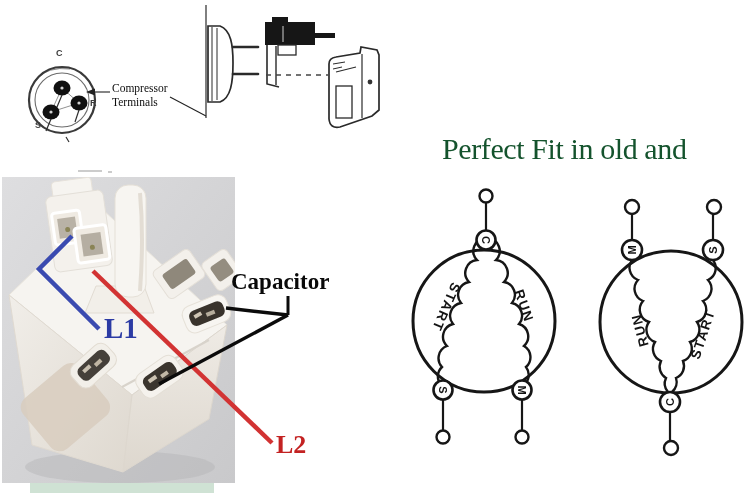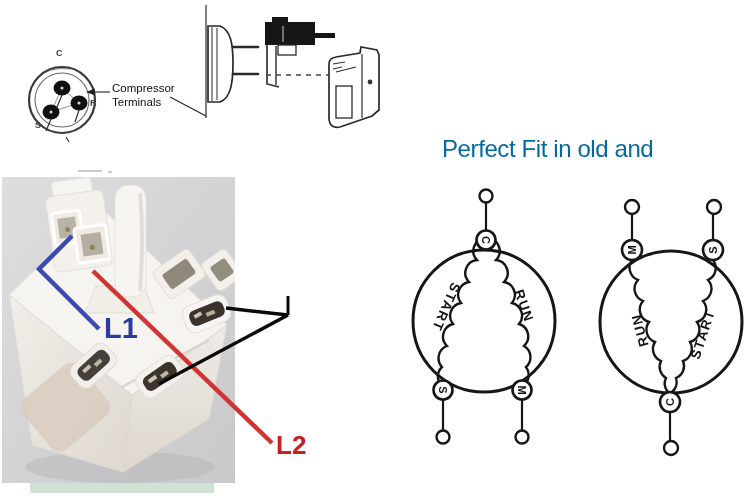--- a/index.html
+++ b/index.html
@@ -2,24 +2,24 @@
 <html><head>
 <meta charset="utf-8">
 <style>
   html,body{margin:0;padding:0;background:#ffffff;}
   #canvas{position:relative;width:750px;height:502px;overflow:hidden;background:#ffffff;
           font-family:"Liberation Sans", sans-serif;}
   svg{display:block;}
   .abs{position:absolute;}
   #photo-svg{left:2px;top:177px;}
   #decor-svg{left:0;top:0;}
-  .txt{position:absolute;white-space:pre-line;}
+  .txt{position:absolute;white-space:pre-line;font-family:Liberation Serif, serif;}
   #compressor-terminals-label{left:112px;top:82px;width:64px;font-size:11.5px;line-height:13.5px;
       color:#0d0d0d;}
-  #headline{left:442px;top:84px;font-size:24px;line-height:43px;color:#0369a1;letter-spacing:-0.4px;}
+  #headline{left:442px;top:84px;font-size:30px;line-height:43px;color:#14532d;letter-spacing:-0.4px;}
   #capacitor-label{left:231px;top:269px;font-size:23px;font-weight:bold;color:#090909;}
   #l1-label{left:104px;top:312px;font-size:29px;font-weight:bold;color:#2c3ba4;text-align:right;}
   #l2-label{left:276px;top:418px;font-size:26px;font-weight:bold;color:#c32222;margin-top:12px;}
   .diagram-letter{font-size:11px;font-weight:bold;fill:#111;}
   .winding-word{font-size:13.5px;font-weight:bold;fill:#141414;letter-spacing:1.5px;}
   .sketch-letter{font-size:9px;font-weight:bold;fill:#3c3c3c;}
 </style>
 </head>
 <body>
 
@@ -238,15 +238,16 @@
       <text class="winding-word" x="703" y="334" text-anchor="middle" dominant-baseline="central" stroke="none" transform="rotate(-72 703 334)">START</text>
     </g>
   </svg>
 
   <div id="compressor-terminals-label" class="txt">Compressor Terminals</div>
 
   <div id="headline" class="txt">
     <div>Perfect Fit in old and</div>
   </div>
 
+  <div id="capacitor-label" class="txt">Capacitor</div>
   <div id="l1-label" class="txt">L1</div>
   <div id="l2-label" class="txt">L2</div>
 </div>
 
 </body></html>

